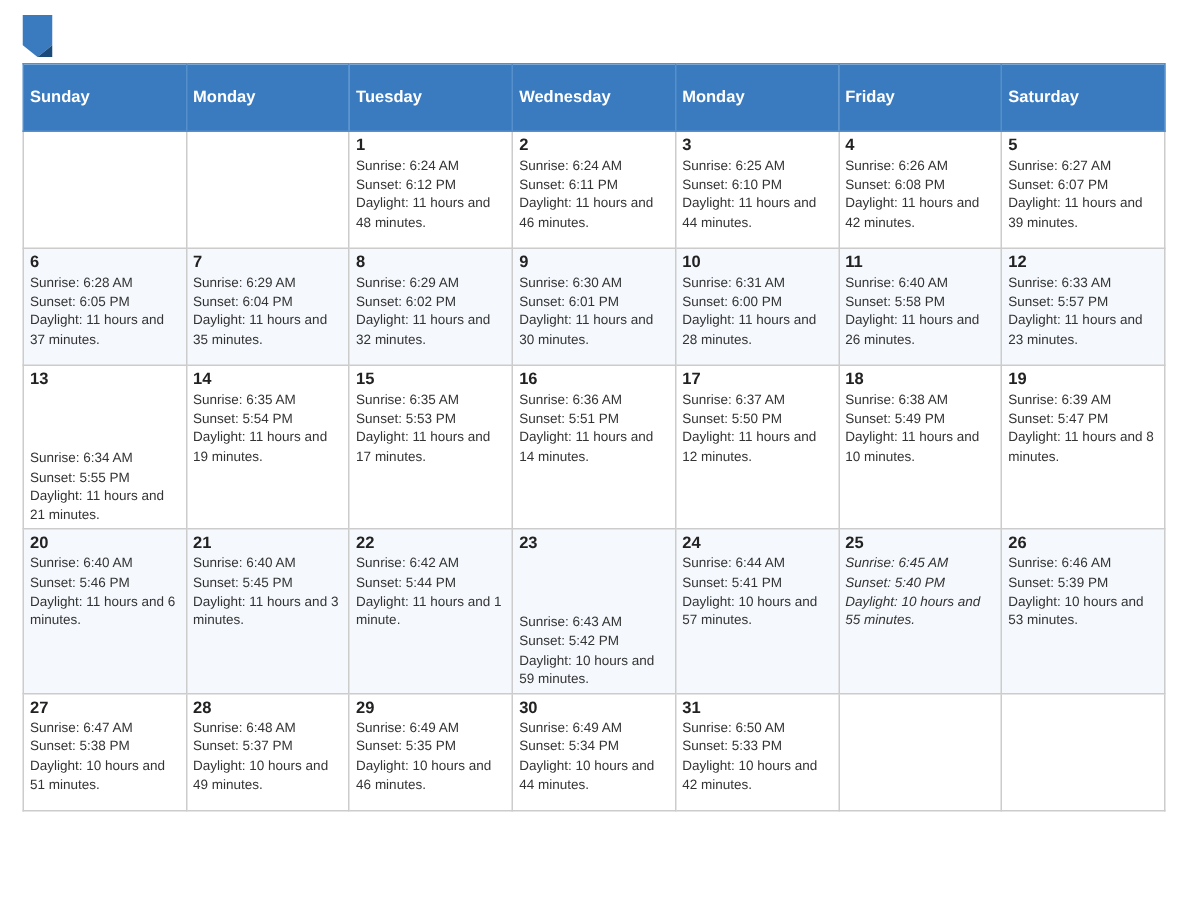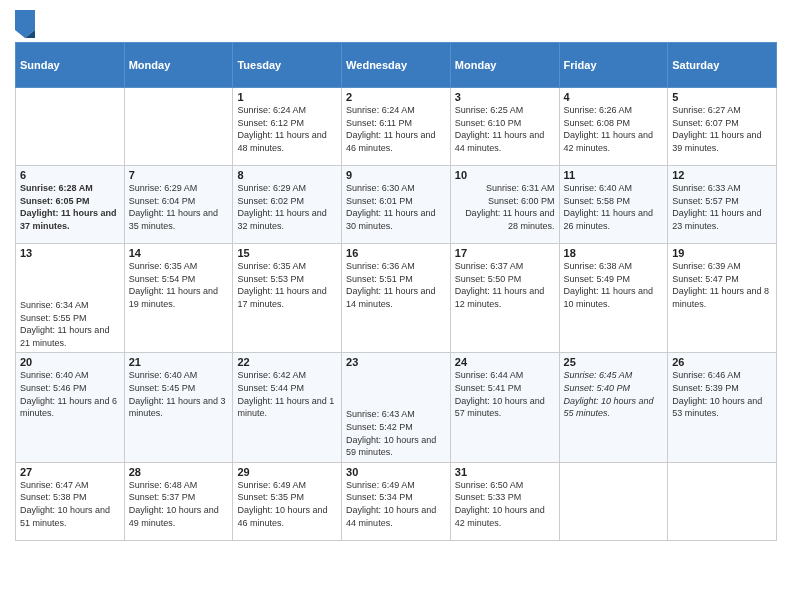--- a/index.html
+++ b/index.html
@@ -159,21 +159,21 @@
           <td>
             <span class="day-number">5</span>
             <div class="day-info" style="white-space: pre-line;">Sunrise: 6:27 AM
 Sunset: 6:07 PM
 Daylight: 11 hours and 39 minutes.</div>
           </td>
         </tr>
         <tr>
           <td>
             <span class="day-number">6</span>
-            <div class="day-info" style="white-space: pre-line; font-weight: bold;">Sunrise: 6:28 AM
+            <div class="day-info" style="white-space: pre-line;">Sunrise: 6:28 AM
 Sunset: 6:05 PM
 Daylight: 11 hours and 37 minutes.</div>
           </td>
           <td>
             <span class="day-number">7</span>
             <div class="day-info" style="white-space: pre-line;">Sunrise: 6:29 AM
 Sunset: 6:04 PM
 Daylight: 11 hours and 35 minutes.</div>
           </td>
           <td>
@@ -183,21 +183,21 @@
 Daylight: 11 hours and 32 minutes.</div>
           </td>
           <td>
             <span class="day-number">9</span>
             <div class="day-info" style="white-space: pre-line;">Sunrise: 6:30 AM
 Sunset: 6:01 PM
 Daylight: 11 hours and 30 minutes.</div>
           </td>
           <td>
             <span class="day-number">10</span>
-            <div class="day-info" style="white-space: pre-line; text-align: right;">Sunrise: 6:31 AM
+            <div class="day-info" style="white-space: pre-line;">Sunrise: 6:31 AM
 Sunset: 6:00 PM
 Daylight: 11 hours and 28 minutes.</div>
           </td>
           <td>
             <span class="day-number">11</span>
             <div class="day-info" style="white-space: pre-line;">Sunrise: 6:40 AM
 Sunset: 5:58 PM
 Daylight: 11 hours and 26 minutes.</div>
           </td>
           <td>

